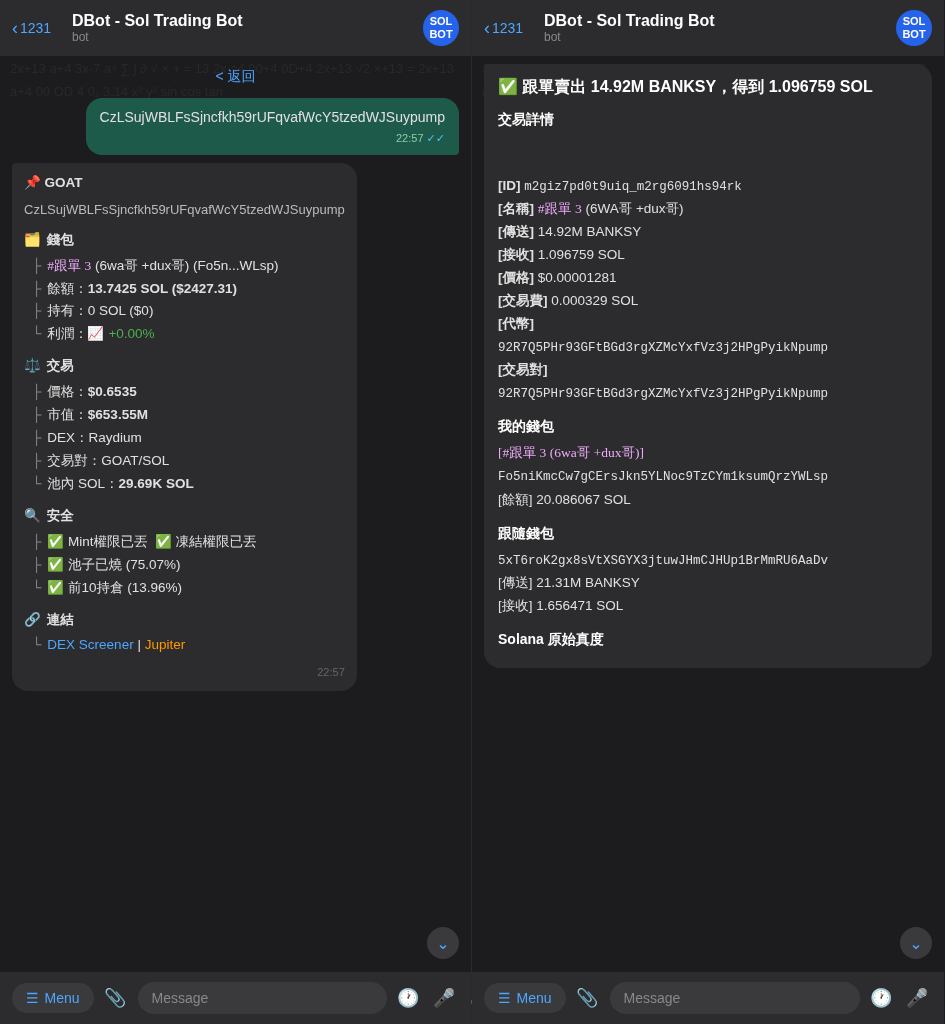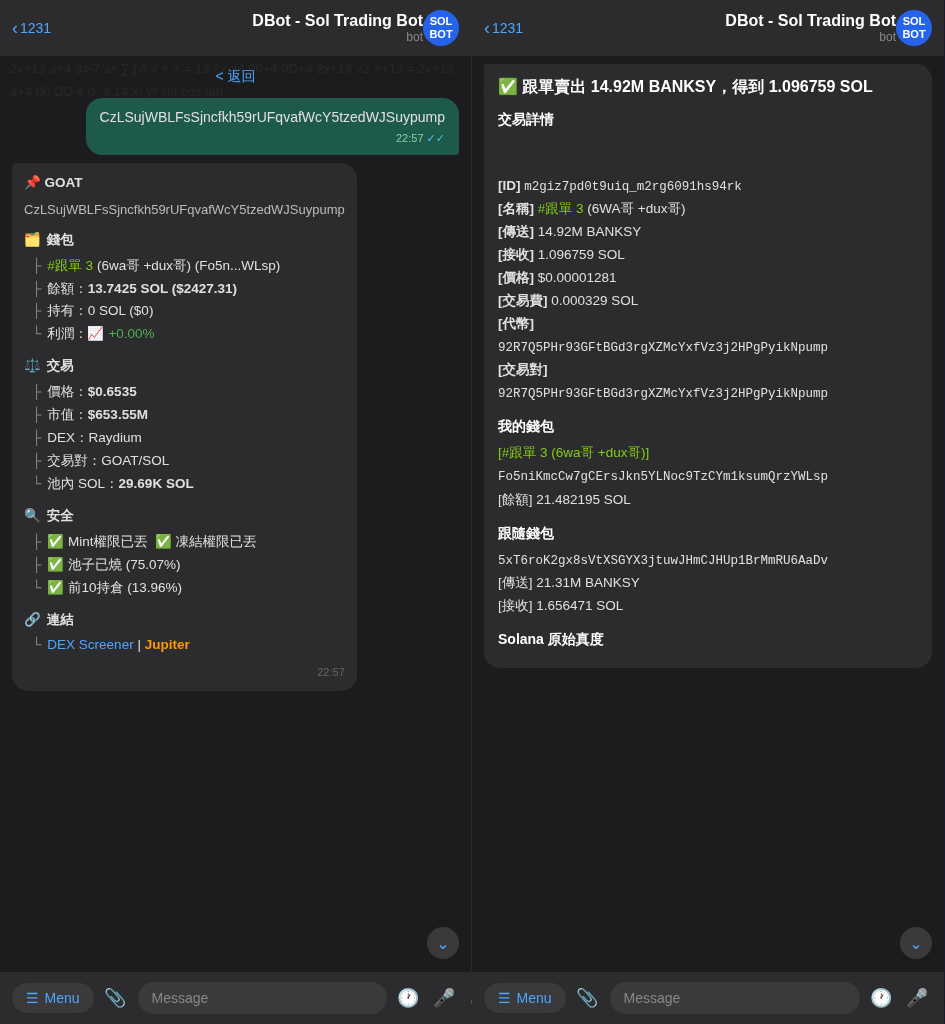--- a/index.html
+++ b/index.html
@@ -56,21 +56,21 @@
     .back-chevron {
       font-size: 18px;
       color: #4da6ff;
     }
     .back-count {
       font-size: 14px;
       color: #4da6ff;
     }
     .header-center {
       flex: 1;
-      text-align: right;
+      text-align: left;
     }
     .header-title {
       font-size: 16px;
       font-weight: 600;
       color: #fff;
     }
     .header-subtitle {
       font-size: 12px;
       color: #888;
     }
@@ -145,25 +145,25 @@
     }
     .section-header {
       display: flex;
       align-items: center;
       gap: 6px;
       margin: 10px 0 4px 0;
       font-weight: 600;
       font-size: 13.5px;
     }
     .tree-line { color: #888; margin-right: 2px; }
-    .highlight-blue { color: #84cc16; }
+    .highlight-blue { color: #f0abfc; font-family: Liberation Serif, serif; }
     .highlight-green { color: #4caf50; }
     .bold { font-weight: 700; }
     .link-blue { color: #4da6ff; }
-    .link-orange { color: #ff9800; font-weight: bold; }
+    .link-orange { color: #ff9800; }
 
     
     .right-bot-msg {
       background: #2c2c2e;
       border-radius: 4px 16px 16px 16px;
       padding: 12px 14px;
       align-self: flex-start;
       color: #e0e0e0;
       font-size: 13.5px;
       line-height: 1.6;
@@ -441,21 +441,21 @@
 
           <div class="section-title">我的錢包</div>
           <div style="line-height:1.7;">
             <div>
               <span class="highlight-blue">[#跟單 3 (6wa哥 +dux哥)]</span>
             </div>
             <div>
               <span class="mono">Fo5niKmcCw7gCErsJkn5YLNoc9TzCYm1ksumQrzYWLsp</span>
             </div>
             <div>
-              [餘額] 21.482195 SOL
+              [餘額] 20.086067 SOL
             </div>
           </div>
 
           <div class="section-title">跟隨錢包</div>
           <div style="line-height:1.7;">
             <div>
               <span class="mono">5xT6roK2gx8sVtXSGYX3jtuwJHmCJHUp1BrMmRU6AaDv</span>
             </div>
             <div>
               [傳送] 21.31M BANKSY

